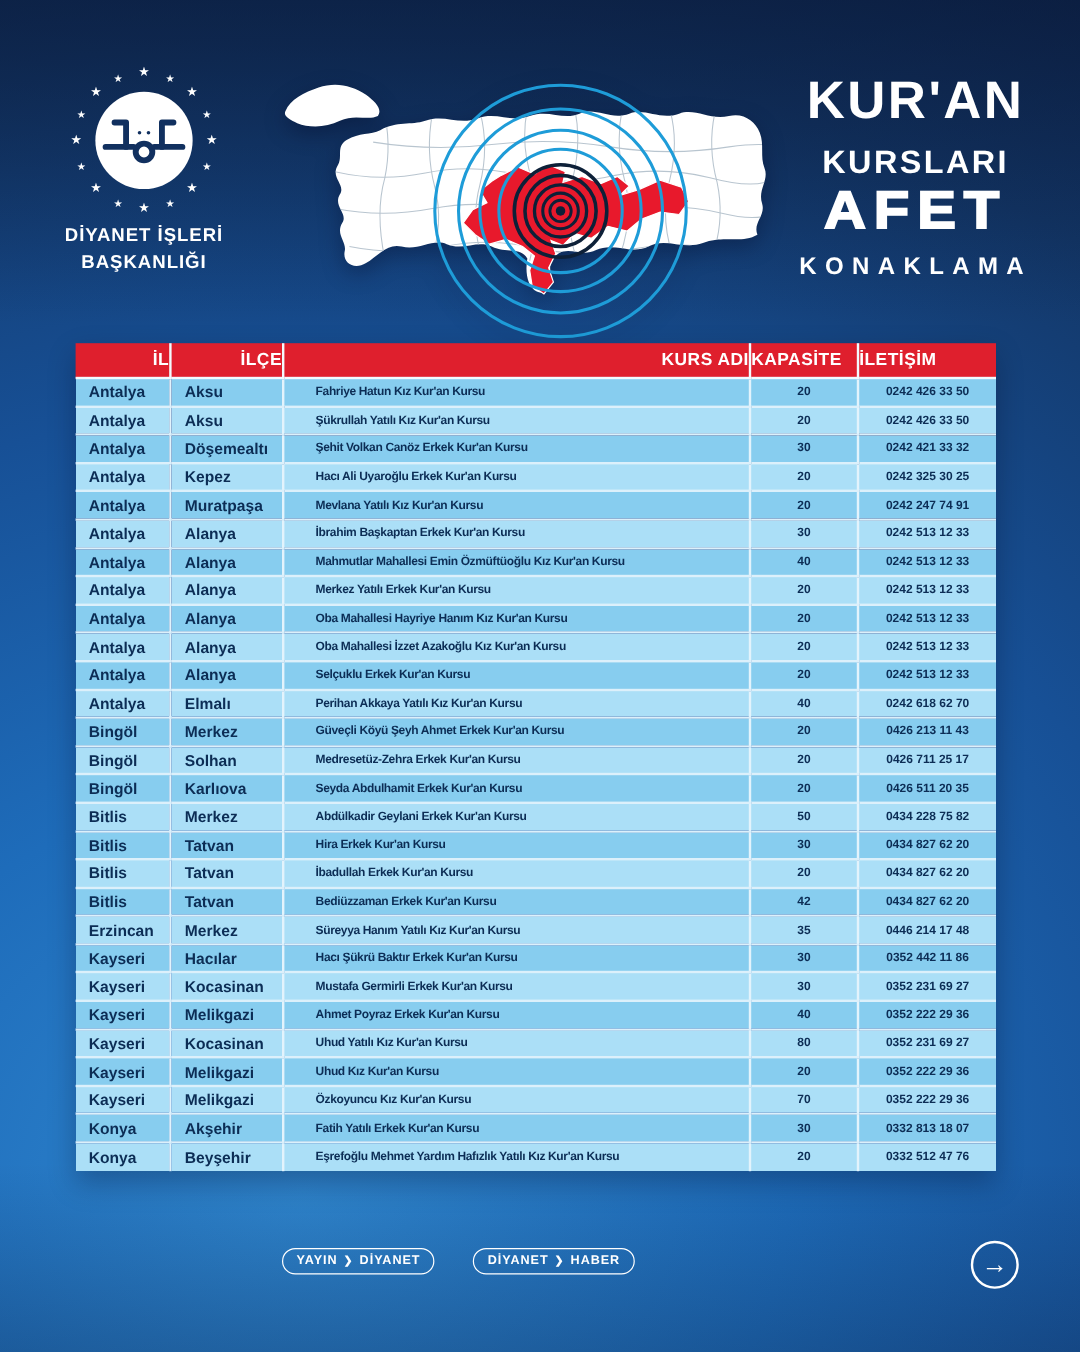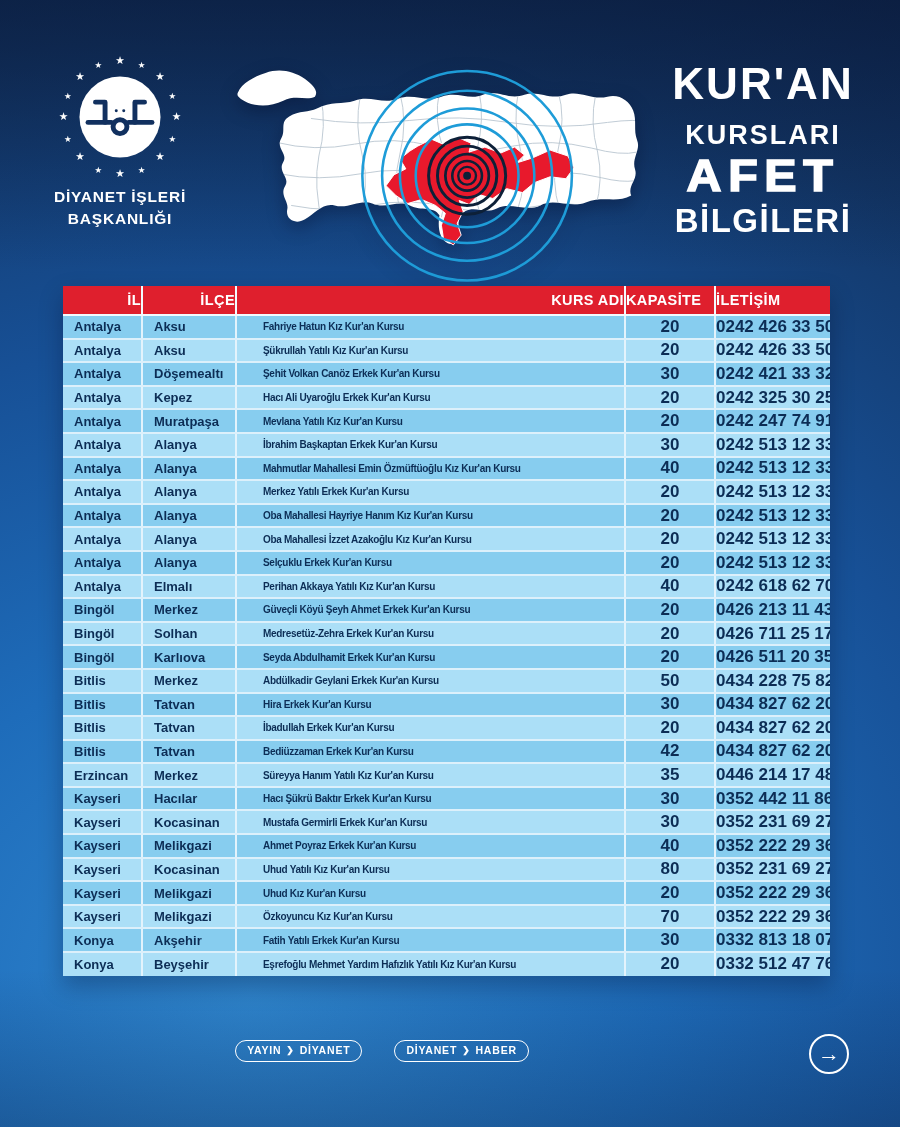--- a/index.html
+++ b/index.html
@@ -48,21 +48,21 @@
   }
   .data-table th:nth-child(4), .data-table th:nth-child(5) { text-align:left; padding:0; }
   .data-table th:last-child { border-right:none; }
   .data-table td {
     color:#0c2d55; font-weight:bold; font-size:13px; height:23.6px;
     padding:0 2px 0 11px; white-space:nowrap; overflow:hidden;
     border-right:2px solid #e3f3fc; border-bottom:2px solid #dcf0fb;
   }
   .data-table td:nth-child(3) { font-size:10px; letter-spacing:-.3px;padding-left:26px; }
   .data-table td:nth-child(4), .data-table td:nth-child(5)
-    { text-align:center; padding:0; font-size:17px; letter-spacing:0; }
+    { text-align:center; padding:0; font-size:10px; letter-spacing:0; }
   .data-table td:last-child { border-right:none; }
   .data-table tr:last-child td { border-bottom:none; }
   tr.row-dark  td { background:#87cdef; }
   tr.row-light td { background:#abdff7; }
 
   
   .footer-badges { left:0; top:1040px; width:764px; display:flex;
                    justify-content:center; gap:32px; z-index:1; }
   .badge { display:flex; align-items:center; gap:5px; border:1.6px solid #fff;
            border-radius:12px; padding:3px 11px; color:#fff; font-weight:bold;
@@ -164,21 +164,21 @@
         <circle cx="248" cy="130" r="86" stroke="#1e9cd8" stroke-width="2.6"></circle>
         <circle cx="248" cy="130" r="106" stroke="#1e9cd8" stroke-width="2.6"></circle>
       </g>
     </svg>
   </div>
 
   <div class="title-block">
     <div class="t1">KUR'AN</div>
     <div class="t2">KURSLARI</div>
     <div class="t3">AFET</div>
-    <div class="t5">BİLGİLERİ</div>
+    <div class="t4">KONAKLAMA</div>
   </div>
 
   <table class="data-table">
     <colgroup>
       <col style="width:79px">
         <col style="width:94px">
         <col style="width:389px">
       <col style="width:90px">
         <col style="width:115px">
     </colgroup>

